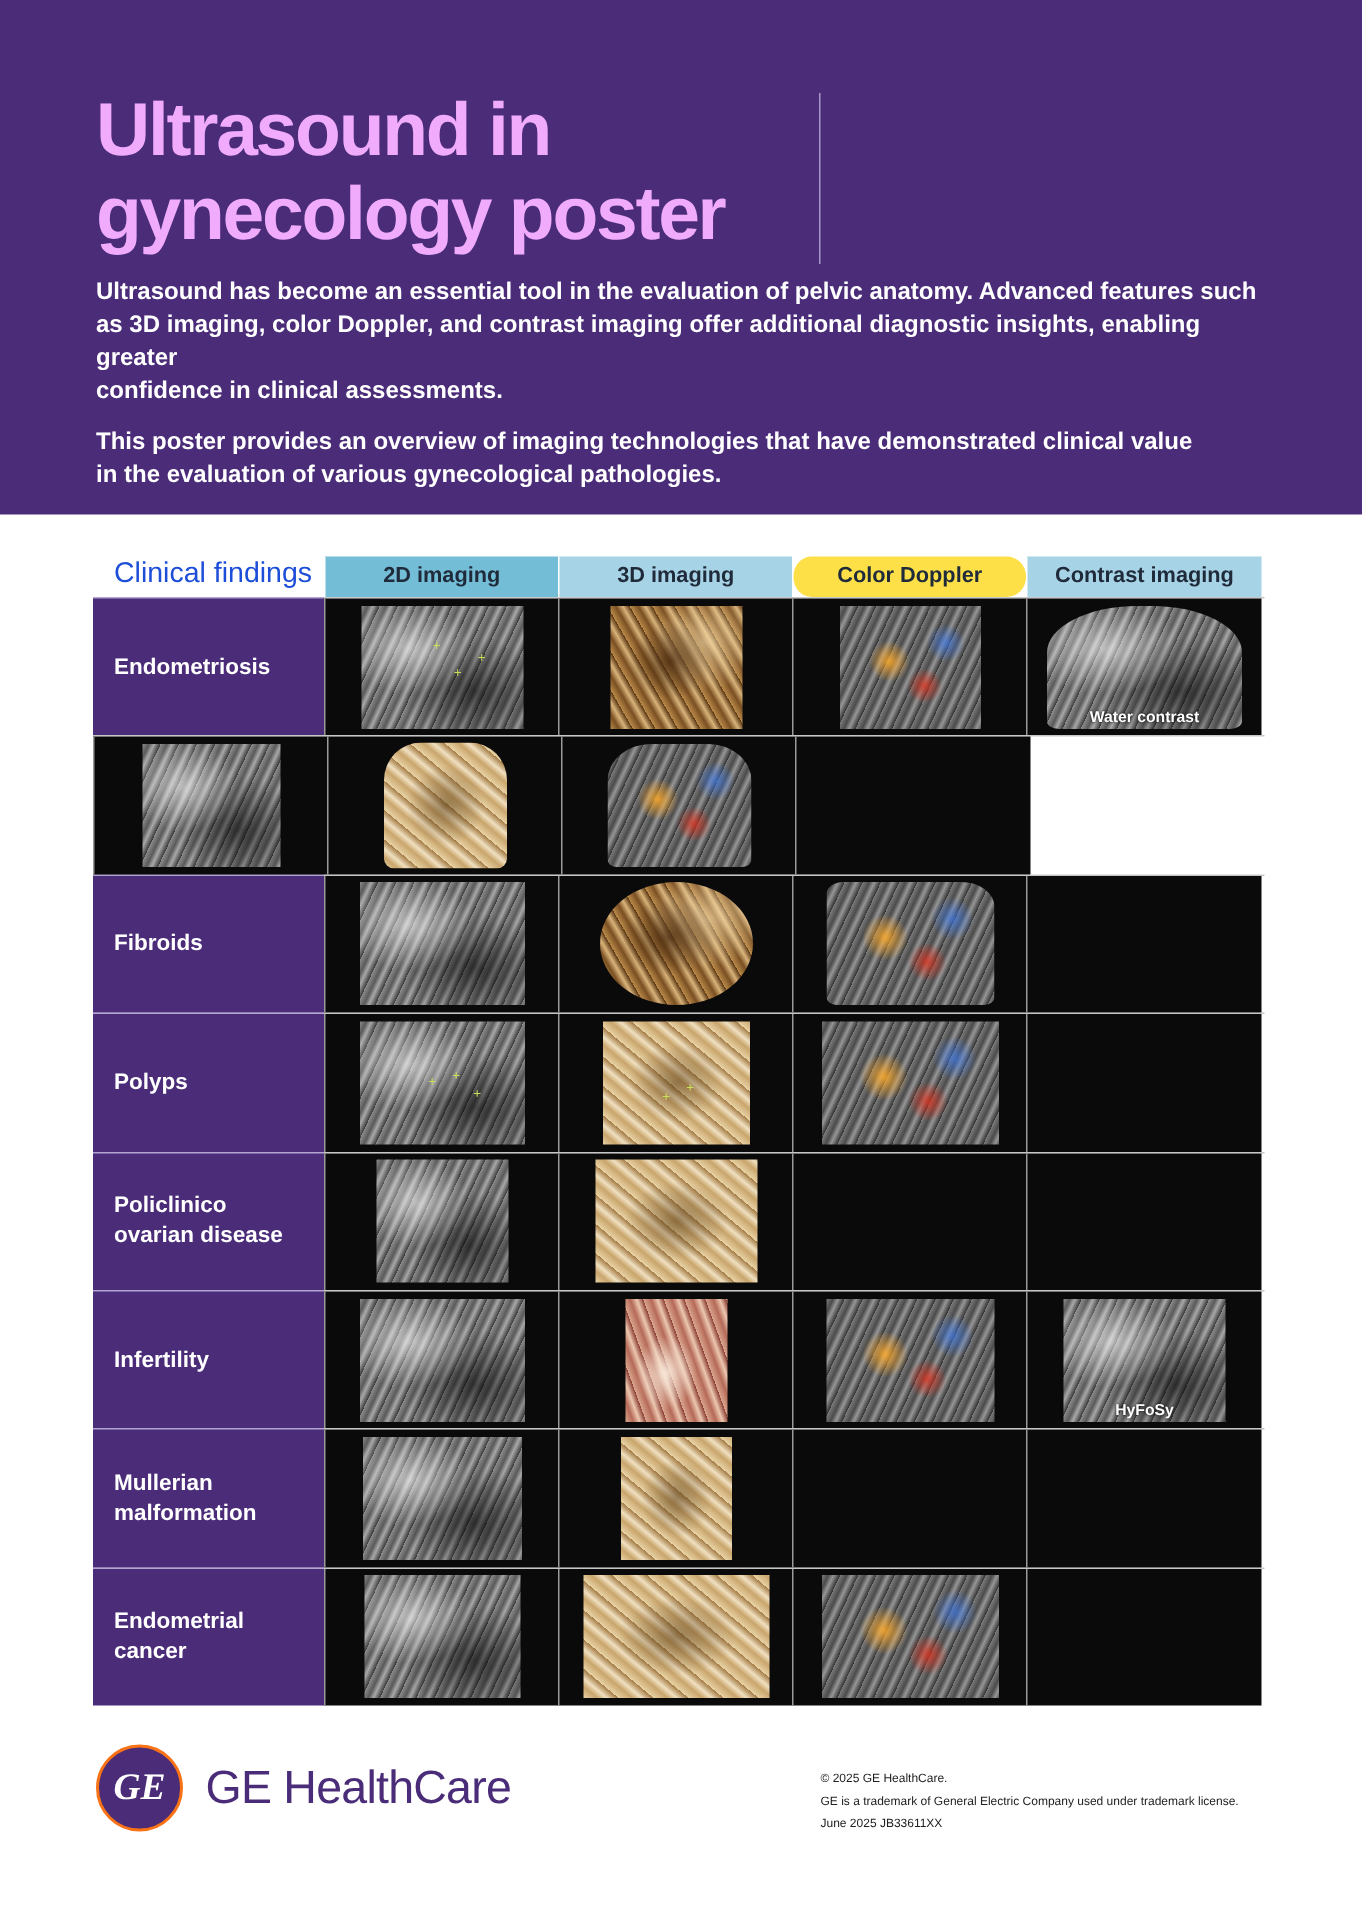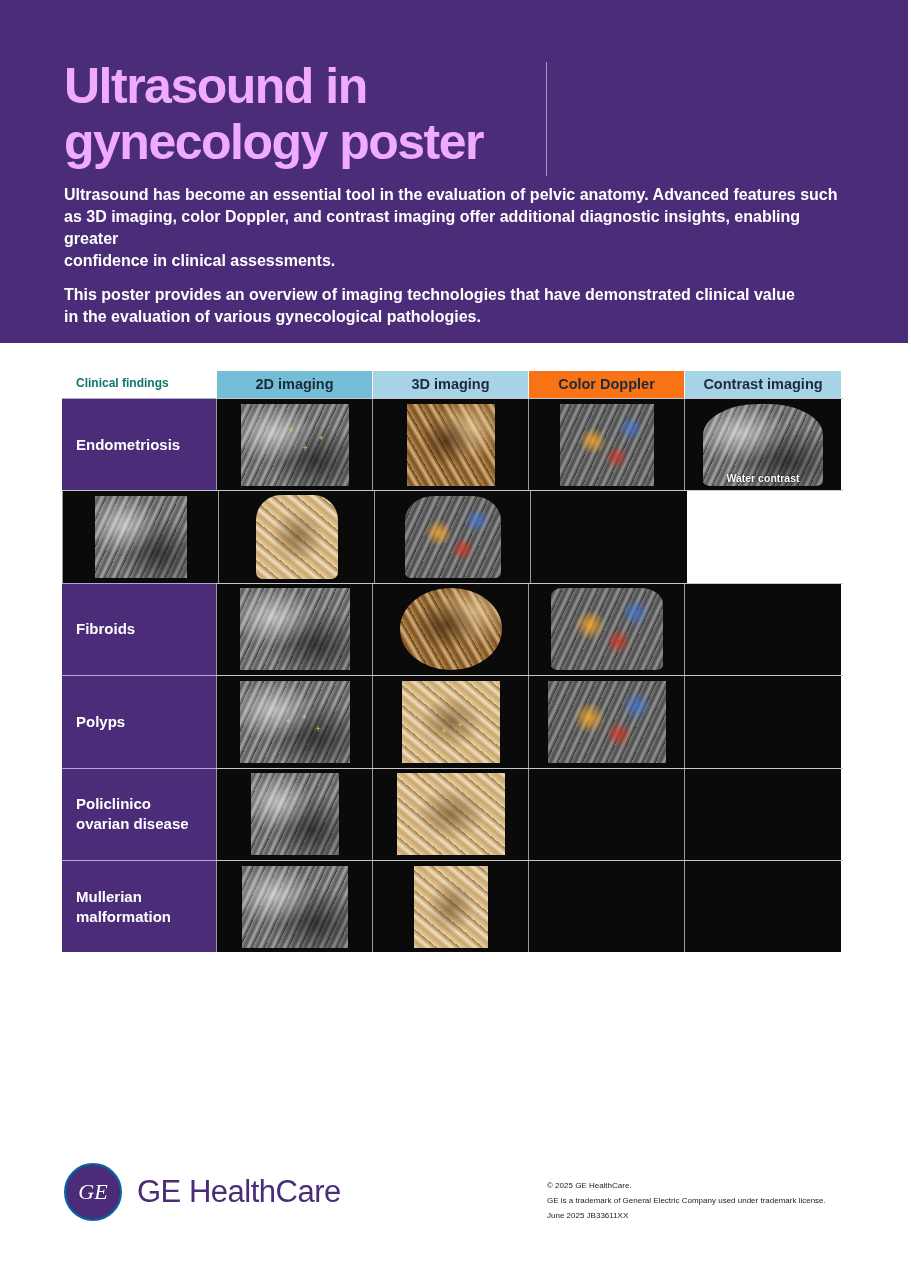--- a/index.html
+++ b/index.html
@@ -14,25 +14,25 @@
   .author { position: absolute; left: 582px; top: 72px; color: #fff; }
   .author-name { font-weight: 700; font-size: 15px; line-height: 20px; margin-bottom: 2px; }
   .author-line { font-size: 11.5px; line-height: 18px; font-weight: 700; opacity: 0.95; }
   .intro { position: absolute; left: 64px; top: 184px; width: 780px; color: #fff; font-size: 16px; line-height: 22px; font-weight: 700; }
   .intro p { margin-bottom: 12px; }
   .intro p span { display: block; }
 
   
   .grid { position: absolute; left: 62px; top: 371px; width: 781px; }
   .hdr-row { display: flex; height: 27px; }
-  .hdr-first { width: 154px; height: 27px; color: #0f766e; font-weight: 700; font-size: 12px; line-height: 24px; padding-left: 14px; background: #fff; }
+  .hdr-first { width: 154px; height: 27px; color: #1d4ed8; font-weight: 400; font-size: 19px; line-height: 24px; padding-left: 14px; background: #fff; }
   .hdr-cell { width: 156px; height: 27px; font-weight: 700; font-size: 14.5px; line-height: 27px; text-align: center; color: #1f2a3a; border-left: 1px solid #fff; }
   .hdr-cell.c0 { background: #74bdd6; }
   .hdr-cell.c1 { background: #a6d3e5; }
-  .hdr-cell.c2 { background: #f97316; }
+  .hdr-cell.c2 { background: #fde047; border-radius: 13px; }
   .hdr-cell.c3 { background: #a6d3e5; width: 157px; }
 
   .row { display: flex; height: 92.4px; border-top: 1px solid #c7c7c7; }
   .row:first-of-type { border-top: none; }
   .row-label { width: 154px; background: #4a2c78; color: #fff; font-weight: 700; font-size: 15px; line-height: 20px; padding-left: 14px; display: flex; align-items: center; border-top: 1px solid #b3a5d1; margin-top: -1px; }
   .row-label .lbl span { display: block; }
   .cell { width: 156px; background: #0a0a0a; border-left: 1px solid #9a9a9a; position: relative; display: flex; align-items: center; justify-content: center; }
   .cell.last { width: 157px; }
 
   .img { position: relative; overflow: hidden; }
@@ -59,21 +59,21 @@
       radial-gradient(circle at 60% 65%, rgba(220,50,30,0.8) 0%, rgba(220,50,30,0) 15%),
       radial-gradient(circle at 75% 30%, rgba(60,120,230,0.7) 0%, rgba(60,120,230,0) 14%),
       repeating-linear-gradient(115deg, #7a7a7a 0px, #4b4b4b 4px, #969696 7px, #333 11px);
   }
   .rounded-top { border-radius: 46% 46% 6% 6% / 38% 38% 6% 6%; }
   .oval { border-radius: 50%; }
   .img-caption { position: absolute; bottom: 2px; left: 0; right: 0; text-align: center; color: #fff; font-weight: 700; font-size: 10.5px; text-shadow: 0 0 2px #000; }
   .marker { position: absolute; color: #c8e05a; font-size: 9px; line-height: 9px; }
 
   
-  .logo { position: absolute; left: 64px; top: 1163px; width: 58px; height: 58px; border-radius: 50%; background: #4a2c78; border: 2px solid #0369a1; display: flex; align-items: center; justify-content: center; color: #fff; font-family: "Liberation Serif", serif; font-style: italic; font-size: 22px; font-weight: 400; }
+  .logo { position: absolute; left: 64px; top: 1163px; width: 58px; height: 58px; border-radius: 50%; background: #4a2c78; border: 2px solid #f97316; display: flex; align-items: center; justify-content: center; color: #fff; font-family: "Liberation Serif", serif; font-style: italic; font-size: 25px; font-weight: 700; }
   .brand { position: absolute; left: 137px; top: 1172px; color: #4a2c78; font-size: 31px; line-height: 40px; letter-spacing: -0.5px; }
   .legal { position: absolute; left: 547px; top: 1178px; color: #222; font-size: 8px; line-height: 15px; }
   .legal div { white-space: nowrap; }
 </style>
 </head>
 <body>
 
 <div class="page">
 
   <section class="hero">
@@ -117,21 +117,21 @@
           <span class="marker" style="left:78px;top:30px">+</span>
         </div>
       </div>
       <div class="cell">
         <div class="img sepia" style="width:88px;height:82px;"></div>
       </div>
       <div class="cell">
         <div class="img doppler" style="width:94px;height:82px;"></div>
       </div>
       <div class="cell last">
-        <div class="img gray rounded-top" style="width:120px;height:82px;">
+        <div class="img gray rounded-top" style="width:130px;height:82px;">
           <span class="img-caption">Water contrast</span>
         </div>
       </div>
     </div>
 
     <div class="row">
       <div class="cell">
         <div class="img gray" style="width:92px;height:82px;"></div>
       </div>
       <div class="cell">
@@ -196,38 +196,77 @@
       <div class="cell">
         <div class="img gray" style="width:88px;height:82px;"></div>
       </div>
       <div class="cell">
         <div class="img sepia-light" style="width:108px;height:82px;"></div>
       </div>
       <div class="cell"></div>
       <div class="cell last"></div>
     </div>
 
+    <div class="row">
+      <div class="row-label">
+          <div class="lbl">
+            <span>Infertility</span>
+          </div>
+        </div>
+      <div class="cell">
+        <div class="img gray" style="width:110px;height:82px;"></div>
+      </div>
+      <div class="cell">
+        <div class="img pink" style="width:68px;height:82px;"></div>
+      </div>
+      <div class="cell">
+        <div class="img doppler" style="width:112px;height:82px;"></div>
+      </div>
+      <div class="cell last">
+        <div class="img gray" style="width:108px;height:82px;">
+          <span class="img-caption">HyFoSy</span>
+        </div>
+      </div>
+    </div>
 
     <div class="row">
       <div class="row-label">
           <div class="lbl">
         <span>Mullerian</span>
         <span>malformation</span>
       </div>
         </div>
       <div class="cell">
         <div class="img gray" style="width:106px;height:82px;"></div>
       </div>
       <div class="cell">
         <div class="img sepia-light" style="width:74px;height:82px;"></div>
       </div>
       <div class="cell"></div>
       <div class="cell last"></div>
     </div>
 
+    <div class="row">
+      <div class="row-label">
+          <div class="lbl">
+        <span>Endometrial</span>
+        <span>cancer</span>
+      </div>
+        </div>
+      <div class="cell">
+        <div class="img gray" style="width:104px;height:82px;"></div>
+      </div>
+      <div class="cell">
+        <div class="img sepia-light" style="width:124px;height:82px;"></div>
+      </div>
+      <div class="cell">
+        <div class="img doppler" style="width:118px;height:82px;"></div>
+      </div>
+      <div class="cell last"></div>
+    </div>
   </div>
 
   <div class="logo">GE</div>
   <div class="brand">GE HealthCare</div>
   <div class="legal">
     <div>© 2025 GE HealthCare.</div>
     <div>GE is a trademark of General Electric Company used under trademark license.</div>
     <div>June 2025  JB33611XX</div>
   </div>
 </div>

